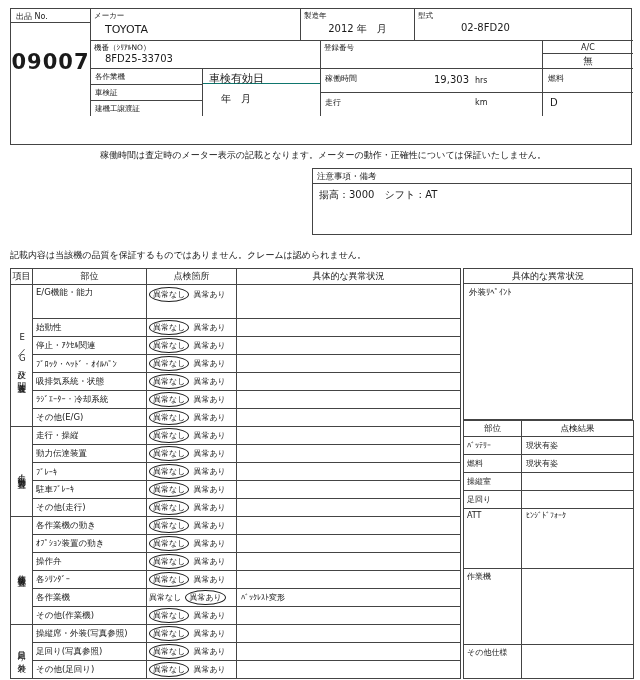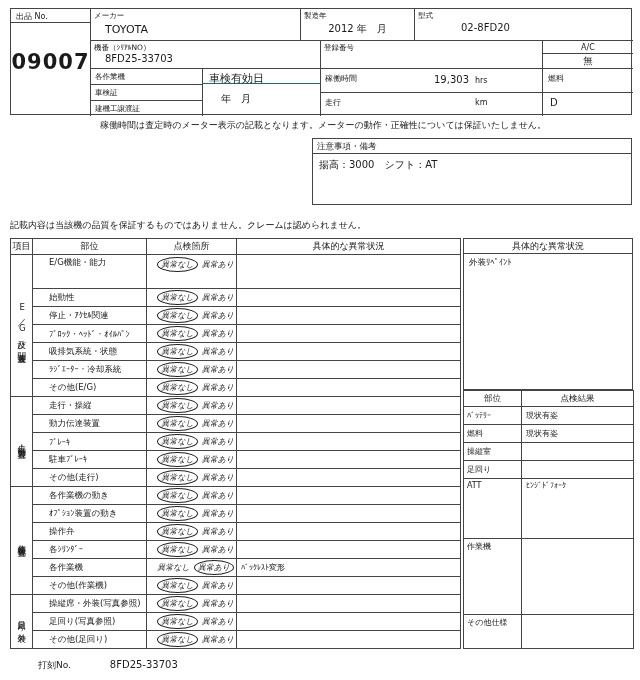--- a/index.html
+++ b/index.html
@@ -1,21 +1,21 @@
 <!DOCTYPE html>
 <html><head>
 <meta charset="utf-8">
 <style>
   * { margin:0; padding:0; box-sizing:border-box; }
   html,body { width:640px; height:680px; background:#ffffff; }
   body { font-family:"DejaVu Sans", sans-serif; color:#1a1a1a; font-size:10px; }
   .page { width:640px; height:680px; padding:8px 8px 0 10px; }
 
   
-  .hdr { position:relative; width:622px; height:107px; border:1px solid #444;text-decoration:underline; }
+  .hdr { position:relative; width:622px; height:137px; border:1px solid #444;text-decoration:underline; }
   .hc { position:absolute; overflow:hidden; }
   .br { border-right:1px solid #444; }
   .bb { border-bottom:1px solid #444; }
   .c-exh-label { left:0; top:0; width:80px; height:14px; font-size:8px; padding:2px 0 0 5px; }
   .c-exh-no   { left:0; top:14px; width:80px; height:93px; text-align:center; }
   .c-exh-no .big { display:block; margin-top:27px; font-size:21px; font-weight:bold; letter-spacing:1px; }
   .c-maker { left:80px; top:0; width:210px; height:32px; }
   .c-year  { left:290px; top:0; width:114px; height:32px; }
   .c-model { left:404px; top:0; width:218px; height:32px; }
   .c-serial{ left:80px; top:32px; width:230px; height:28px; }
@@ -60,22 +60,22 @@
   .main th { font-size:9px; height:16px; }
   .main col.cg { width:22px; } .main col.cp { width:114px; }
   .main col.cc { width:90px; } .main col.cd { width:224px; }
   .main tbody tr { height:18px; }
   .main tbody tr.tall { height:34px; }
   .main tbody tr.tall td { vertical-align:top; padding-top:2px; }
   td.group { position:relative; overflow:hidden; }
   .vtext { position:absolute; top:50%; left:50%; transform:translate(-50%,-50%);
            writing-mode:vertical-rl; text-orientation:upright; white-space:nowrap;
            font-size:8.5px; letter-spacing:1px; line-height:1.1; }
-  td.part { font-size:8.5px; padding-left:16px; }
-  td.check { font-size:8px; text-align:right;font-style:italic; }
+  td.part { font-size:8.5px; padding-left:3px; }
+  td.check { font-size:8px; text-align:left; }
   .status { display:inline-block; margin:0 2px; }
   .circled { border:1px solid #222; border-radius:50%; padding:1px 3px; }
   td.detail { font-size:8px; padding-left:4px; }
 
   .rightcol { width:170px; }
   .rp-head { border:1px solid #444; height:16px; font-size:9px; text-align:center; line-height:15px; }
   .rp-detail { border:1px solid #444; border-top:none; height:136px; font-size:8.5px; padding:3px 5px; }
   .rt { width:170px; }
   .rt th, .rt td { border:1px solid #444; font-weight:normal; }
   .rt th { font-size:8.5px; height:16px; }

